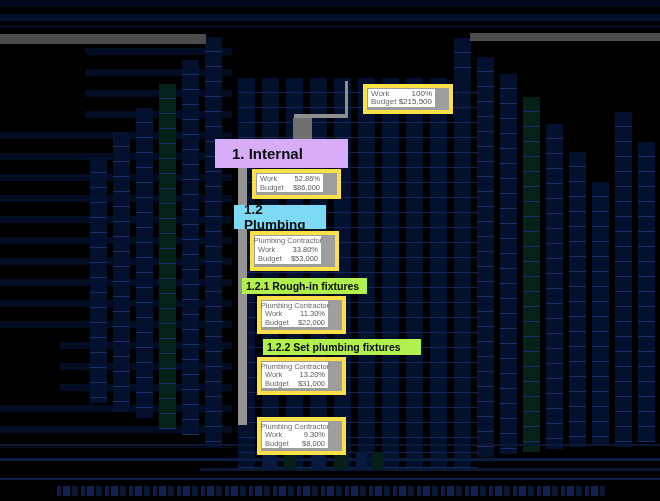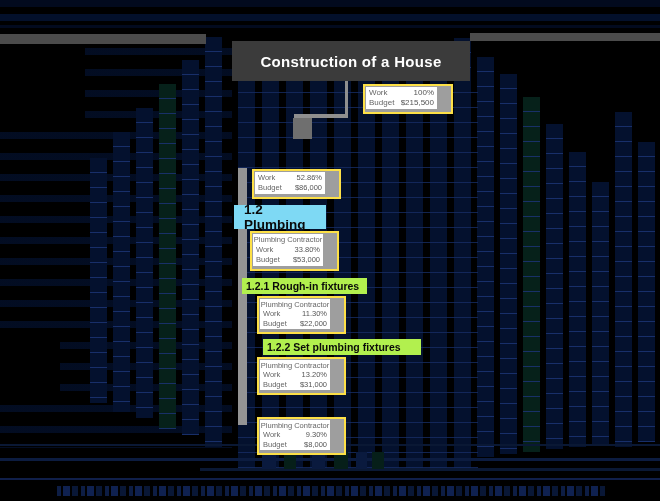--- a/index.html
+++ b/index.html
@@ -25,21 +25,21 @@
 
   
   .node{display:flex;align-items:center;color:#0a0a0a;cursor:default;}
   .node-root{background:#3b3b3b;color:#fff;justify-content:center;
              font-size:15px;font-weight:600;letter-spacing:.3px;}
   .node-phase{background:#d8adf7;font-size:15px;font-weight:700;padding-left:17px;box-sizing:border-box;}
   .node-group{background:#7ed9f4;font-size:13.5px;font-weight:700;padding-left:10px;box-sizing:border-box;}
   .node-task{background:#b2f04e;font-size:10.5px;font-weight:700;padding-left:4px;box-sizing:border-box;}
 
   
-  .stat-panel{background:#9e9e9e;border:2px solid #fde047;box-sizing:border-box;}
+  .stat-panel{background:#9e9e9e;border:4px solid #fde047;box-sizing:border-box;}
   .stat-inner{position:absolute;left:1px;top:1px;bottom:3px;right:14px;background:#fff;
               display:flex;flex-direction:column;justify-content:space-evenly;
               padding:0 3px;box-sizing:border-box;}
   .stat-row{display:flex;justify-content:space-between;align-items:center;
             font-size:7.5px;line-height:1;color:#555;white-space:nowrap;}
   .stat-row .lbl{color:#666;}
   .stat-row.resource{justify-content:center;color:#666;}
   .stat-panel.big .stat-row{font-size:8px;}
 </style>
 </head>
@@ -87,37 +87,37 @@
   <div class="abs" style="left:334px;top:452px;width:14px;height:17px;background:#061f19;"></div>
   <div class="abs" style="left:356px;top:452px;width:11px;height:17px;background:#0a1a3e;"></div>
   <div class="abs" style="left:372px;top:452px;width:12px;height:17px;background:#061f19;"></div>
   <div class="abs glyphrow" style="left:57px;top:486px;width:548px;height:10px;"></div>
 
   <div class="abs conn" style="left:345px;top:81px;width:3px;height:36px;"></div>
   <div class="abs conn" style="left:294px;top:114px;width:54px;height:4px;"></div>
   <div class="abs conn-blob" style="left:293px;top:118px;width:19px;height:21px;"></div>
   <div class="abs conn-band" style="left:238px;top:168px;width:9px;height:257px;"></div>
 
-  <div class="abs node node-root" style="left:232px;top:41px;width:238px;height:40px;">
-    <span>Construction of a House</span>
-  </div>
 
   <div class="abs stat-panel big" style="left:363px;top:84px;width:90px;height:30px;">
     <div class="stat-inner">
       <div class="stat-row">
         <span class="lbl">Work</span>
         <span class="val">100%</span>
       </div>
       <div class="stat-row">
         <span class="lbl">Budget</span>
         <span class="val">$215,500</span>
       </div>
     </div>
   </div>
 
+  <div class="abs node node-phase" style="left:215px;top:139px;width:133px;height:29px;">
+    <span>1. Internal</span>
+  </div>
 
   <div class="abs stat-panel" style="left:252px;top:169px;width:89px;height:30px;">
     <div class="stat-inner">
       <div class="stat-row">
         <span class="lbl">Work</span>
         <span class="val">52.86%</span>
       </div>
       <div class="stat-row">
         <span class="lbl">Budget</span>
         <span class="val">$86,000</span>

